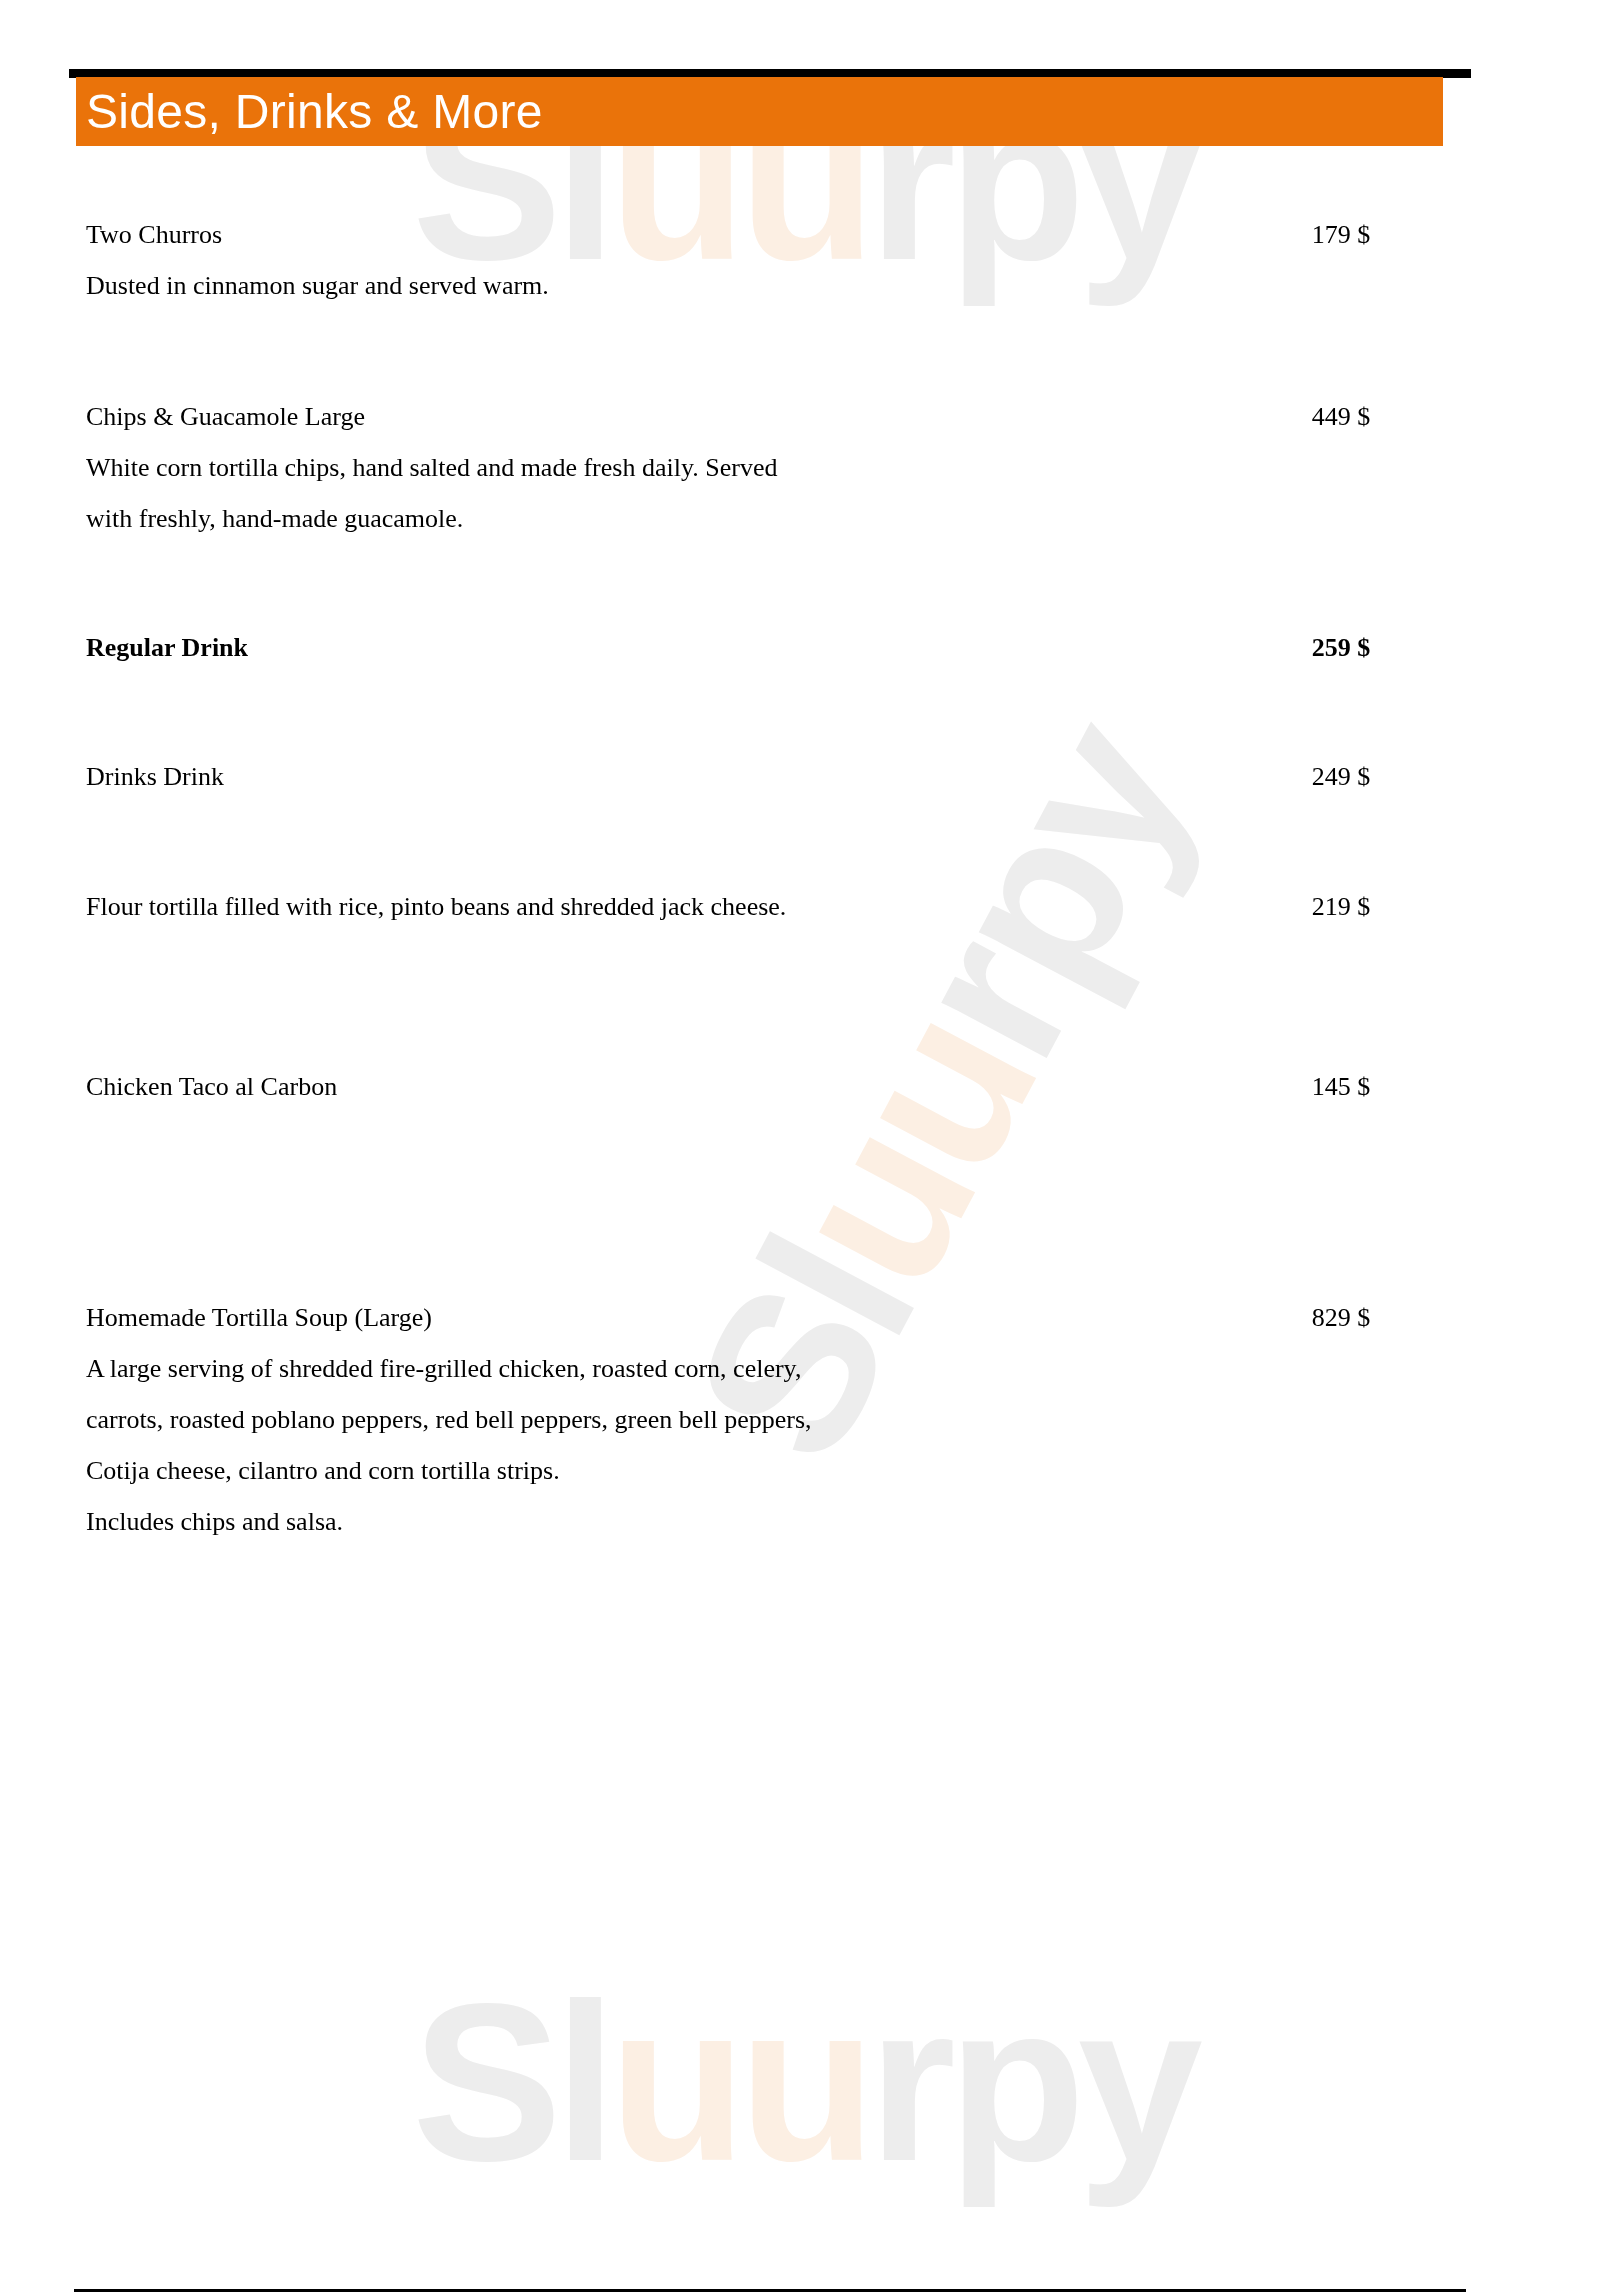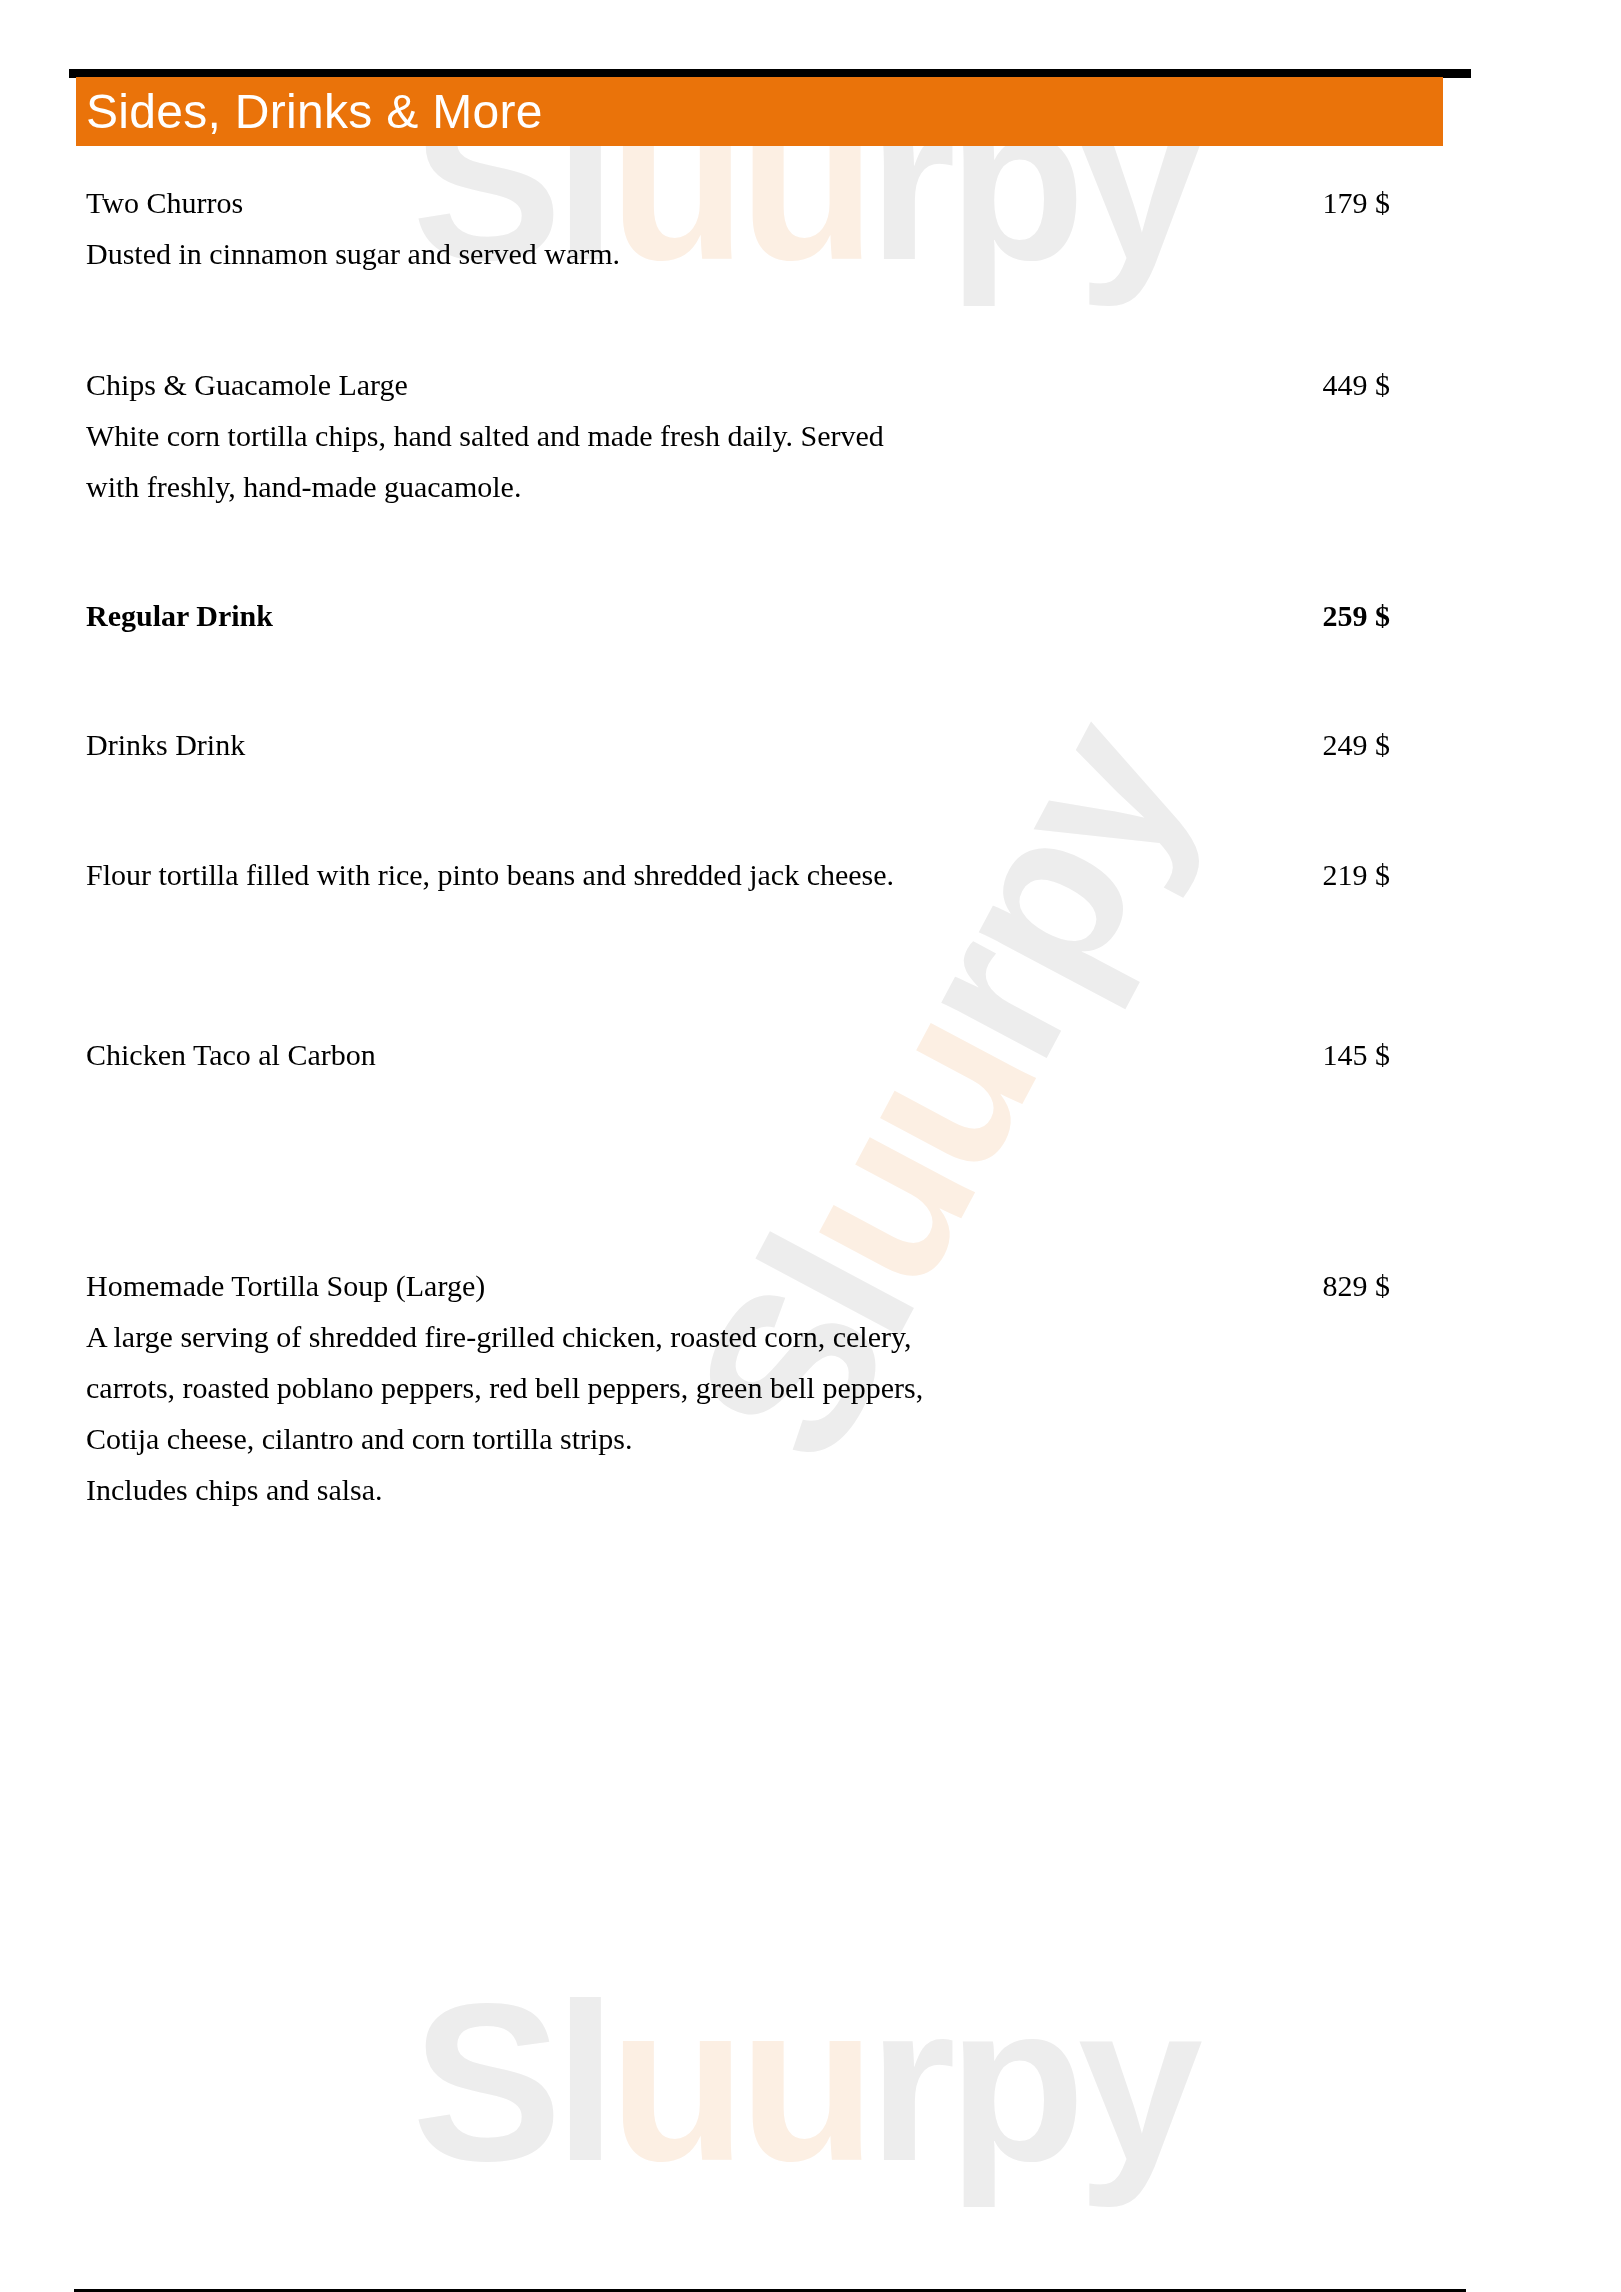--- a/index.html
+++ b/index.html
@@ -4,24 +4,24 @@
 <style>
   html, body { margin:0; padding:0; background:#ffffff; }
   body { width:1621px; height:2293px; position:relative; overflow:hidden; font-family:"Liberation Serif", serif; color:#000; }
   .top-rule { position:absolute; left:69px; top:69px; width:1402px; height:8.8px; background:#000; }
   .header-band { position:absolute; left:76px; top:77px; width:1367px; height:69px; background:#ea730a; }
   .header-title { position:absolute; left:86px; top:78px; font-family:"Liberation Sans", sans-serif; font-size:48px; line-height:67px; color:#fff; letter-spacing:0.3px; }
   .bottom-rule { position:absolute; left:74px; top:2289px; width:1392px; height:2.9px; background:#000; }
   .watermark { position:absolute; font-family:"Liberation Sans", sans-serif; font-weight:bold; font-size:225px; letter-spacing:-7.8px; line-height:1; pointer-events:none; user-select:none; }
   .wm-grey { color:#ededed; }
   .wm-orange { color:#fcefe3; }
-  .item { position:absolute; left:86px; width:1304px; font-size:30px; line-height:51px; }
+  .item { position:absolute; left:86px; width:1304px; font-size:26px; line-height:51px;margin-top:32px; }
   .item-name { display:block; }
   .item-desc { display:block; width:1176px; white-space:pre-line; }
-  .item-price { position:absolute; right:0; top:0; width:98px; text-align:right; }
+  .item-price { position:absolute; right:0; top:0; width:98px; text-align:center; }
 </style>
 </head>
 <body>
 
 <div class="watermark" style="left:412px; top:69px;">
   <span class="wm-grey">Sl</span><span class="wm-orange">uu</span><span class="wm-grey">rpy</span>
 </div>
 <div class="watermark" style="left:549px; top:980px; transform:rotate(-62deg); transform-origin:center;">
   <span class="wm-grey">Sl</span><span class="wm-orange">uu</span><span class="wm-grey">rpy</span>
 </div>

